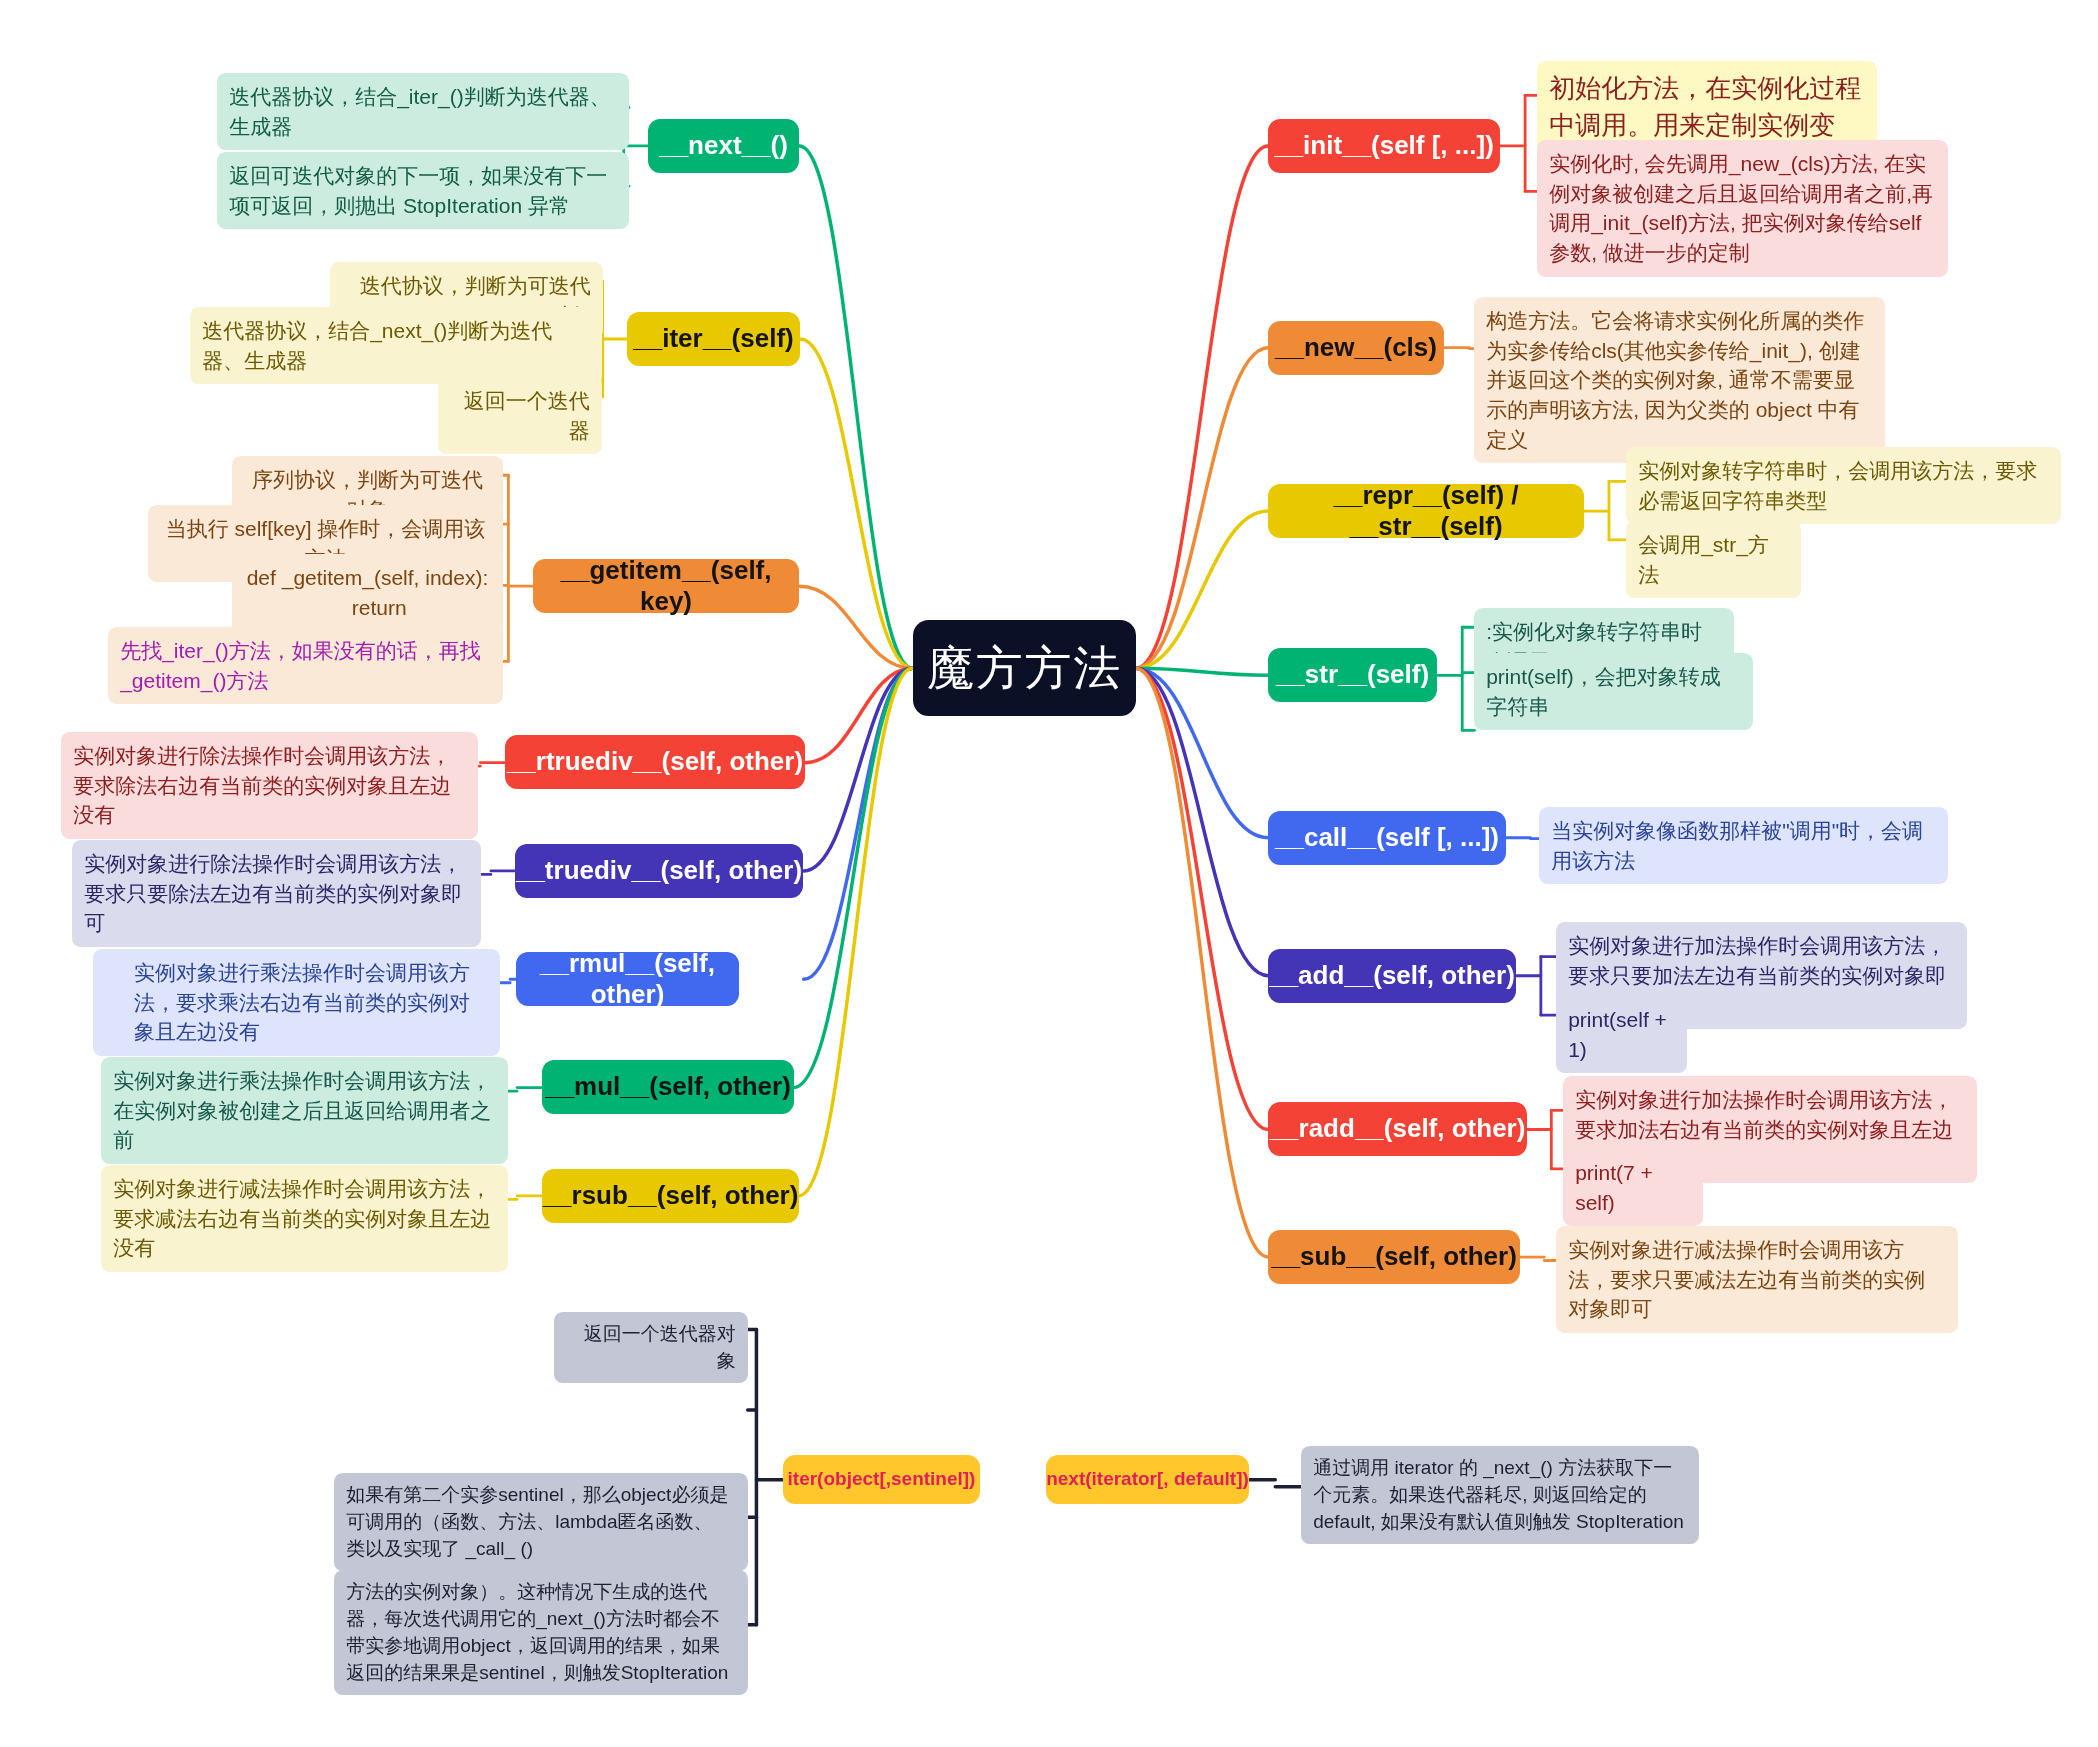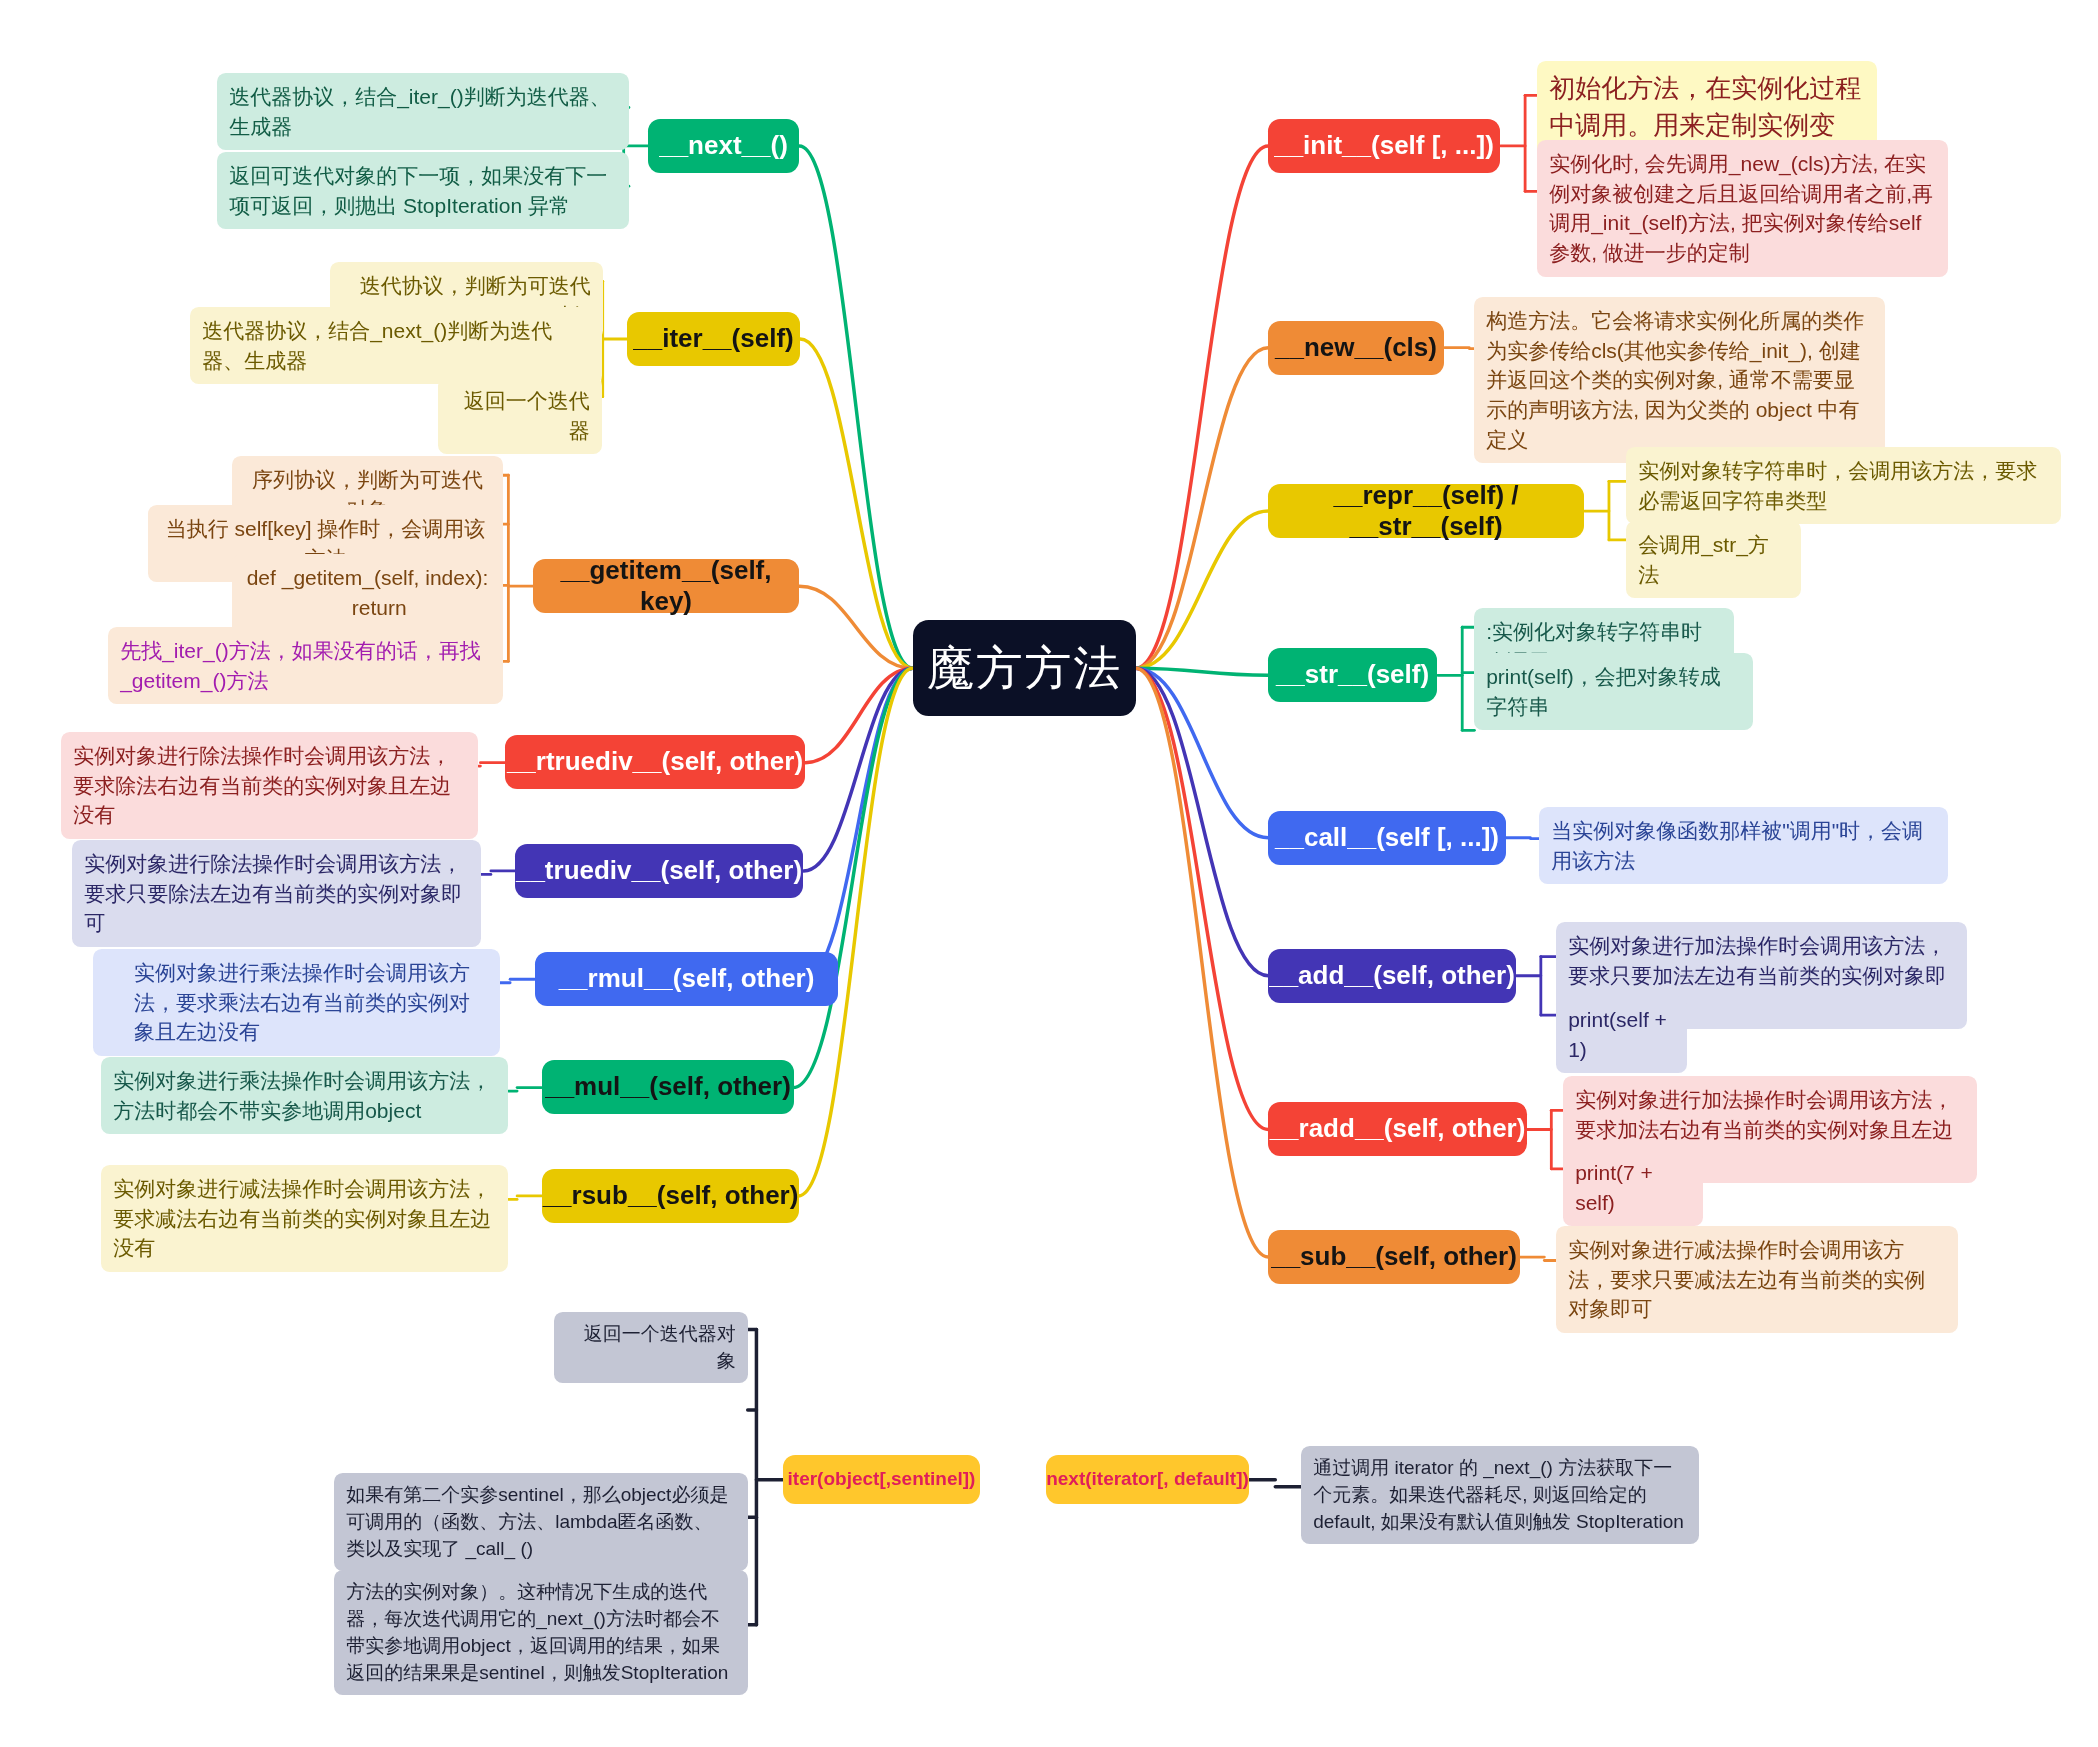--- a/index.html
+++ b/index.html
@@ -157,24 +157,24 @@
     <div class="node" style="left: 533px; top: 559px; width: 266px; height: 54px; background: rgb(239, 139, 54); color: rgb(20, 20, 20); font-size: 26px;">__getitem__(self, key)</div>
     <div class="leaf center-align" style="left: 232px; top: 456px; width: 271px; min-height: 38px; background: rgb(251, 233, 216); color: rgb(122, 69, 16); font-size: 21px;">序列协议，判断为可迭代对象</div>
     <div class="leaf center-align" style="left: 148px; top: 505px; width: 355px; min-height: 38px; background: rgb(251, 233, 216); color: rgb(122, 69, 16); font-size: 21px;">当执行 self[key] 操作时，会调用该方法</div>
     <div class="leaf center-align" style="left: 232px; top: 554px; width: 271px; min-height: 63px; background: rgb(251, 233, 216); color: rgb(122, 69, 16); font-size: 21px;">def _getitem_(self, index):
     return self.iterable[index]</div>
     <div class="leaf left-align" style="left: 108px; top: 627px; width: 395px; min-height: 68px; background: rgb(251, 233, 216); color: #a21caf; font-size: 21px;">先找_iter_()方法，如果没有的话，再找 _getitem_()方法</div>
     <div class="node" style="left: 505px; top: 735px; width: 300px; height: 54px; background: rgb(244, 67, 54); color: rgb(255, 255, 255); font-size: 26px;">__rtruediv__(self, other)</div>
     <div class="leaf left-align" style="left: 61px; top: 732px; width: 417px; min-height: 68px; background: rgb(251, 220, 220); color: rgb(140, 32, 32); font-size: 21px;">实例对象进行除法操作时会调用该方法，要求除法右边有当前类的实例对象且左边没有</div>
     <div class="node" style="left: 515px; top: 844px; width: 288px; height: 54px; background: rgb(67, 53, 181); color: rgb(255, 255, 255); font-size: 26px;">__truediv__(self, other)</div>
     <div class="leaf left-align" style="left: 72px; top: 840px; width: 409px; min-height: 68px; background: rgb(218, 220, 238); color: rgb(43, 39, 102); font-size: 21px;">实例对象进行除法操作时会调用该方法，要求只要除法左边有当前类的实例对象即可</div>
-    <div class="node" style="left: 535px; top: 952px; width: 303px; height: 54px; background: rgb(64, 105, 240); color: rgb(255, 255, 255); font-size: 26px;">__rmul__(self, other)</div>
+    <div class="node" style="left: 516px; top: 952px; width: 223px; height: 54px; background: rgb(64, 105, 240); color: rgb(255, 255, 255); font-size: 26px;">__rmul__(self, other)</div>
     <div class="leaf left-align" style="left: 93px; top: 949px; width: 407px; min-height: 68px; background: rgb(221, 228, 251); color: rgb(42, 68, 150); font-size: 21px; padding-left: 41px;">实例对象进行乘法操作时会调用该方法，要求乘法右边有当前类的实例对象且左边没有</div>
     <div class="node" style="left: 542px; top: 1060px; width: 252px; height: 54px; background: rgb(0, 179, 115); color: rgb(20, 20, 20); font-size: 26px;">__mul__(self, other)</div>
-    <div class="leaf left-align" style="left: 101px; top: 1057px; width: 407px; min-height: 68px; background: rgb(205, 236, 224); color: rgb(23, 88, 74); font-size: 21px;">实例对象进行乘法操作时会调用该方法，方法时都会不带实参地调用object</div>
+    <div class="leaf left-align" style="left: 101px; top: 1057px; width: 407px; min-height: 68px; background: rgb(205, 236, 224); color: rgb(23, 88, 74); font-size: 21px;">实例对象进行乘法操作时会调用该方法，在实例对象被创建之后且返回给调用者之前</div>
     <div class="node" style="left: 542px; top: 1169px; width: 257px; height: 54px; background: rgb(232, 200, 0); color: rgb(20, 20, 20); font-size: 26px;">__rsub__(self, other)</div>
     <div class="leaf left-align" style="left: 101px; top: 1165px; width: 407px; min-height: 68px; background: rgb(250, 243, 208); color: rgb(107, 90, 0); font-size: 21px;">实例对象进行减法操作时会调用该方法，要求减法右边有当前类的实例对象且左边没有</div>
     <div class="node" style="left: 1268px; top: 119px; width: 232px; height: 54px; background: rgb(244, 67, 54); color: rgb(255, 255, 255); font-size: 26px;">__init__(self [, ...])</div>
     <div class="leaf left-align" style="left: 1537px; top: 61px; width: 340px; min-height: 68px; background: #fef9c3; color: rgb(140, 32, 32); font-size: 26px;">初始化方法，在实例化过程中调用。用来定制实例变量, 返回值只能是None</div>
     <div class="leaf left-align" style="left: 1537px; top: 140px; width: 411px; min-height: 103px; background: rgb(251, 220, 220); color: rgb(140, 32, 32); font-size: 21px;">实例化时, 会先调用_new_(cls)方法, 在实例对象被创建之后且返回给调用者之前,再调用_init_(self)方法, 把实例对象传给self参数, 做进一步的定制</div>
     <div class="node" style="left: 1268px; top: 321px; width: 176px; height: 54px; background: rgb(239, 139, 54); color: rgb(20, 20, 20); font-size: 26px;">__new__(cls)</div>
     <div class="leaf left-align" style="left: 1474px; top: 297px; width: 411px; min-height: 103px; background: rgb(251, 233, 216); color: rgb(122, 69, 16); font-size: 21px;">构造方法。它会将请求实例化所属的类作为实参传给cls(其他实参传给_init_), 创建并返回这个类的实例对象, 通常不需要显示的声明该方法, 因为父类的 object 中有定义</div>
     <div class="node" style="left: 1268px; top: 484px; width: 316px; height: 54px; background: rgb(232, 200, 0); color: rgb(20, 20, 20); font-size: 26px;">__repr__(self) / __str__(self)</div>
     <div class="leaf left-align" style="left: 1626px; top: 447px; width: 435px; min-height: 68px; background: rgb(250, 243, 208); color: rgb(107, 90, 0); font-size: 21px;">实例对象转字符串时，会调用该方法，要求必需返回字符串类型</div>
     <div class="leaf left-align" style="left: 1626px; top: 521px; width: 175px; min-height: 38px; background: rgb(250, 243, 208); color: rgb(107, 90, 0); font-size: 21px;">会调用_str_方法</div>

